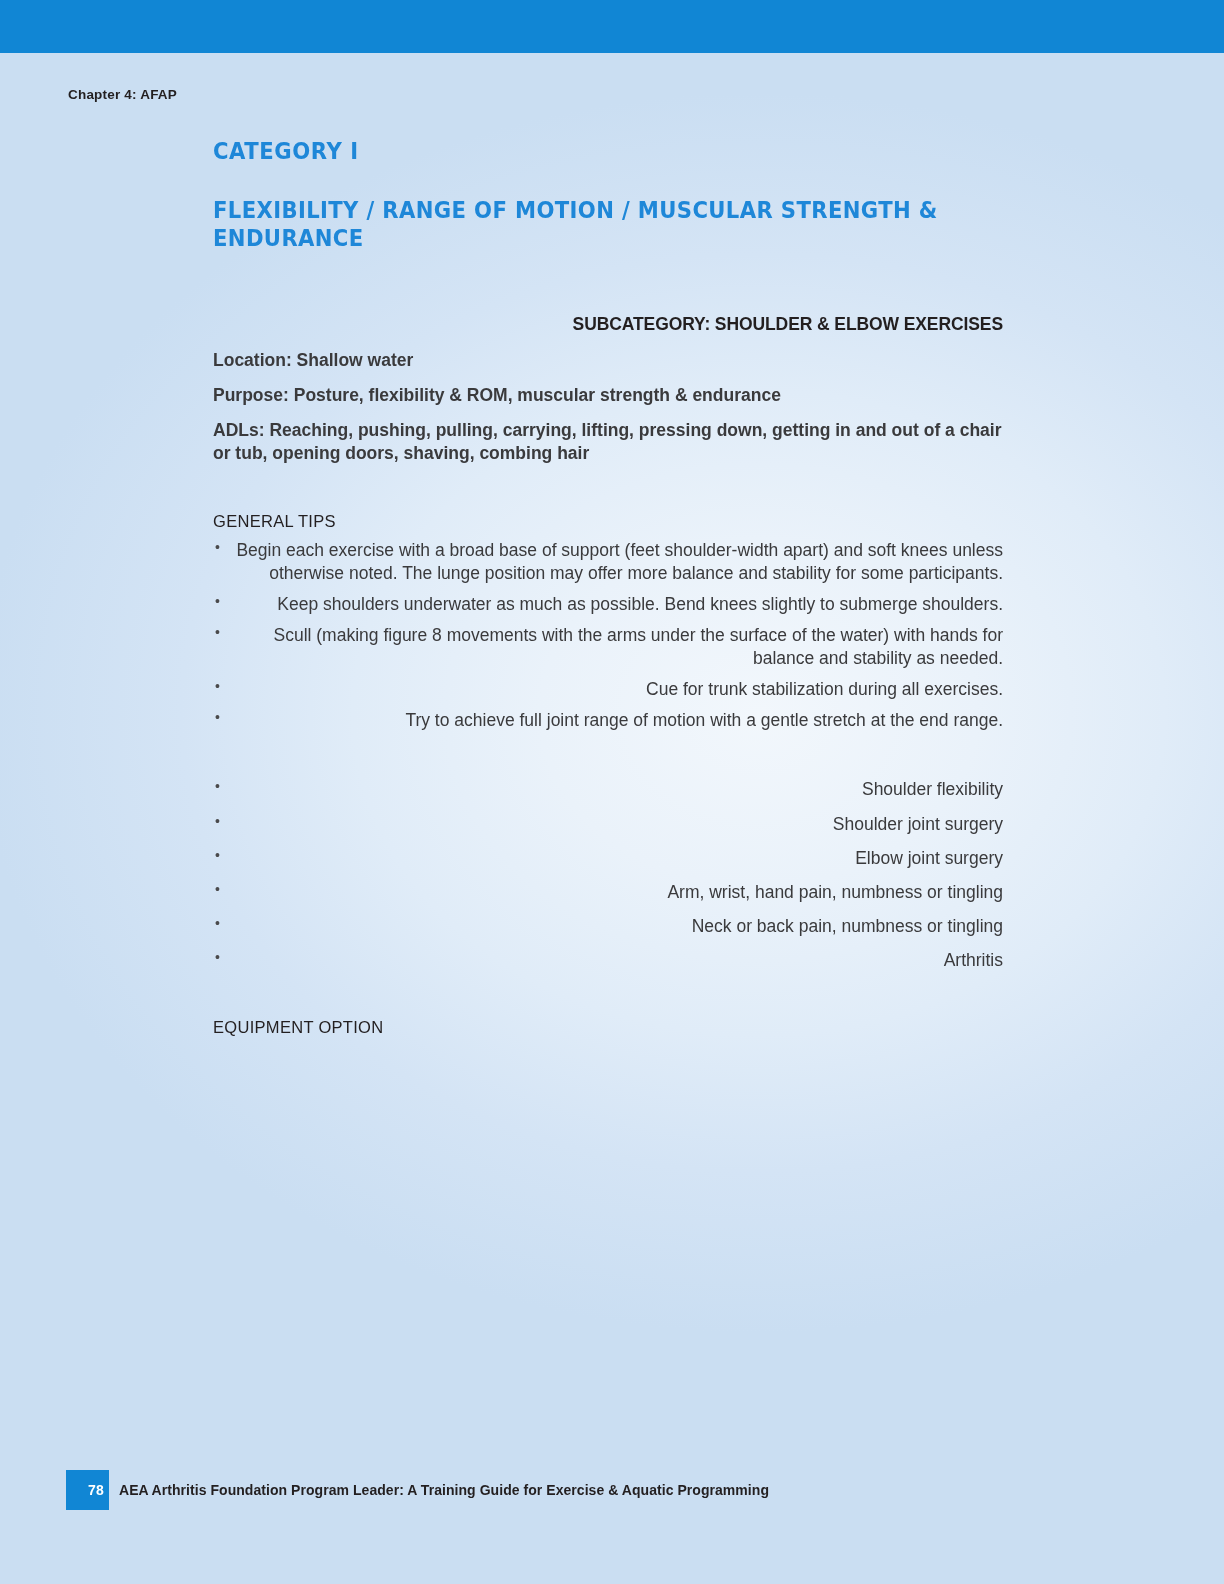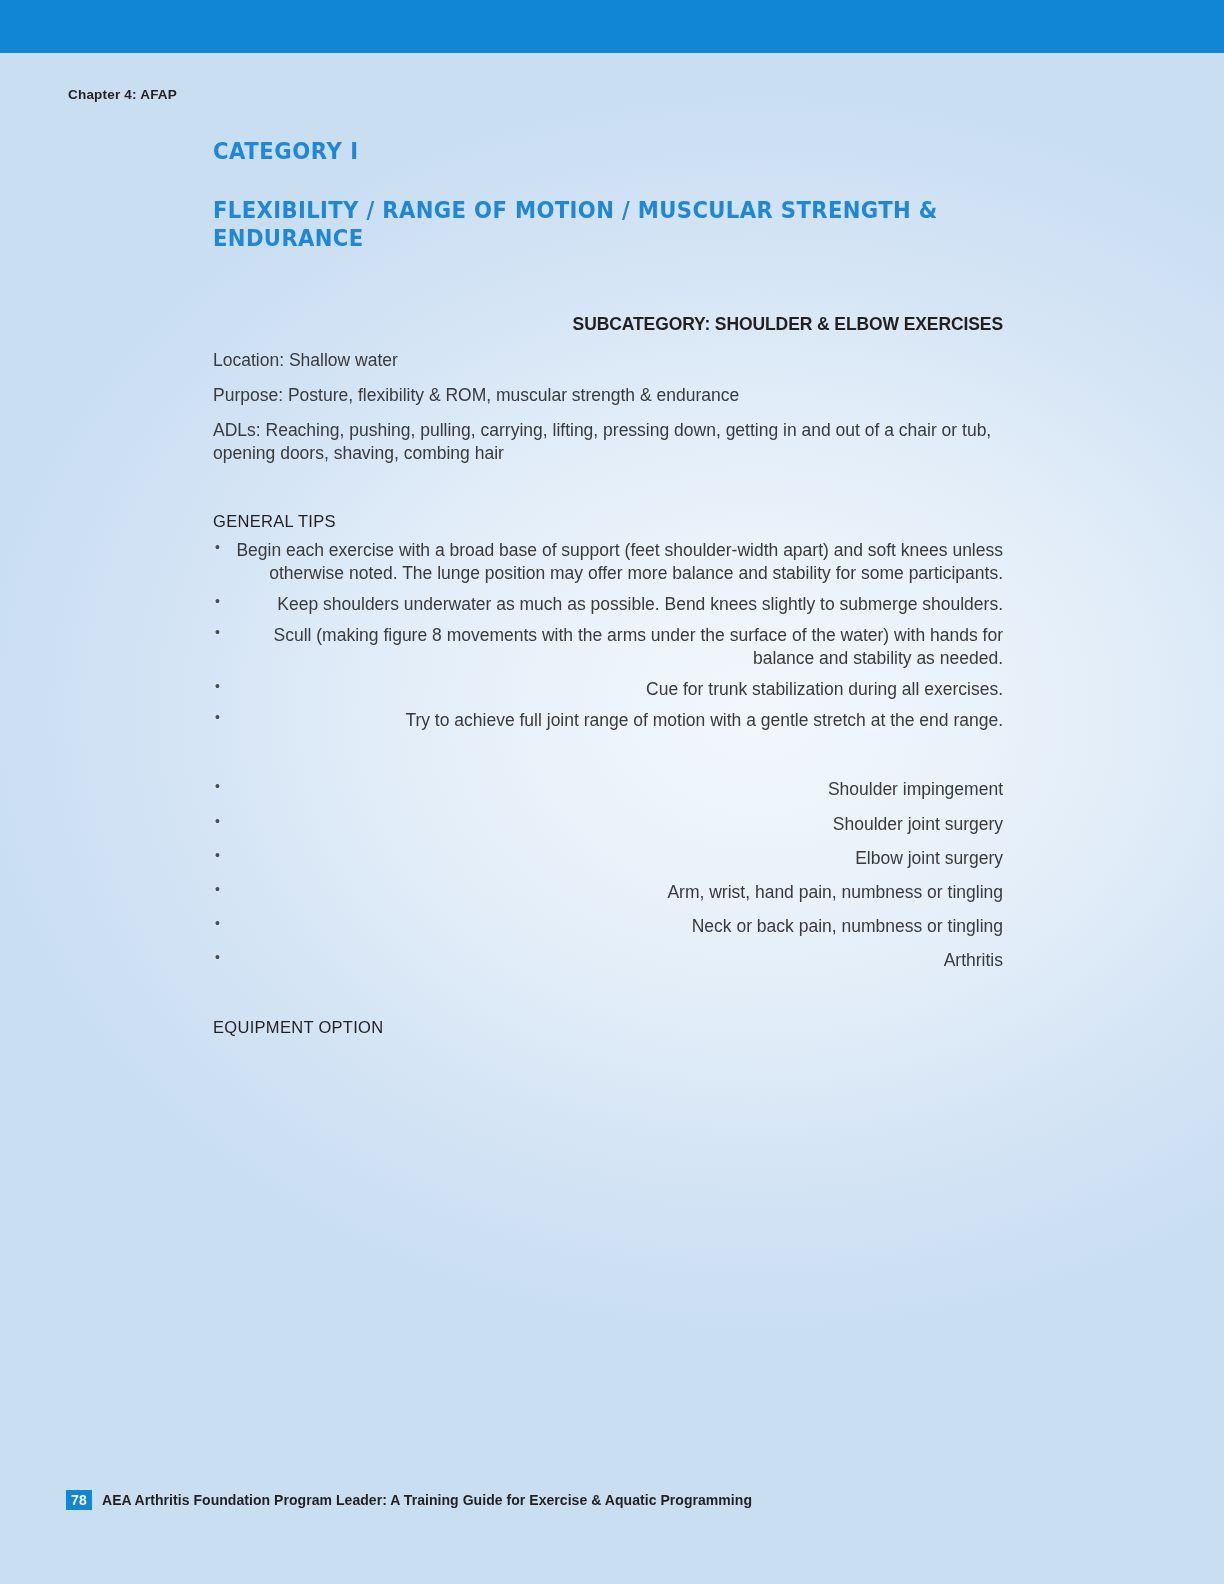--- a/index.html
+++ b/index.html
@@ -80,21 +80,21 @@
     color: #231f20;
     letter-spacing: -0.1px;
     margin: 0 0 14px 0;
     text-align: right;
   }
   .meta-line {
     font-size: 17.5px;
     color: #3a3a3c;
     line-height: 1.33;
     margin: 0 0 12px 0;
-    font-weight: 400;
+    font-weight: 700;
   }
   .meta-line:last-child { margin-bottom: 0; }
 
   .section {
     margin-top: 46px;
   }
   .section-heading {
     font-size: 16.5px;
     color: #231f20;
     letter-spacing: 0.3px;
@@ -129,29 +129,30 @@
   }
   .footer {
     position: absolute;
     left: 66px;
     bottom: 74px;
     display: flex;
     align-items: center;
   }
   .page-badge {
     width: 26px;
-    height: 20px;
+    height: 40px;
     background: #1186d4;
     color: #ffffff;
     font-size: 14px;
     font-weight: bold;
     display: flex;
     align-items: center;
     justify-content: center;
     letter-spacing: 0.3px;
+    padding-left: 17px;
   }
   .footer-text {
     margin-left: 10px;
     font-size: 14px;
     font-weight: bold;
     color: #231f20;
     letter-spacing: 0.05px;
     white-space: nowrap;
   }
 </style>
@@ -183,21 +184,21 @@
           <li>Begin each exercise with a broad base of support (feet shoulder-width apart) and soft knees unless otherwise noted. The lunge position may offer more balance and stability for some participants.</li>
           <li>Keep shoulders underwater as much as possible. Bend knees slightly to submerge shoulders.</li>
           <li>Scull (making figure 8 movements with the arms under the surface of the water) with hands for balance and stability as needed.</li>
           <li>Cue for trunk stabilization during all exercises.</li>
           <li>Try to achieve full joint range of motion with a gentle stretch at the end range.</li>
         </ul>
     </div>
 
     <div class="section">
       <ul class="bullets tight">
-          <li>Shoulder impingement</li>
+          <li>Shoulder flexibility</li>
           <li>Shoulder joint surgery</li>
           <li>Elbow joint surgery</li>
           <li>Arm, wrist, hand pain, numbness or tingling</li>
           <li>Neck or back pain, numbness or tingling</li>
           <li>Arthritis</li>
         </ul>
     </div>
 
     <div class="section">
       <div class="section-heading">EQUIPMENT OPTION</div>

